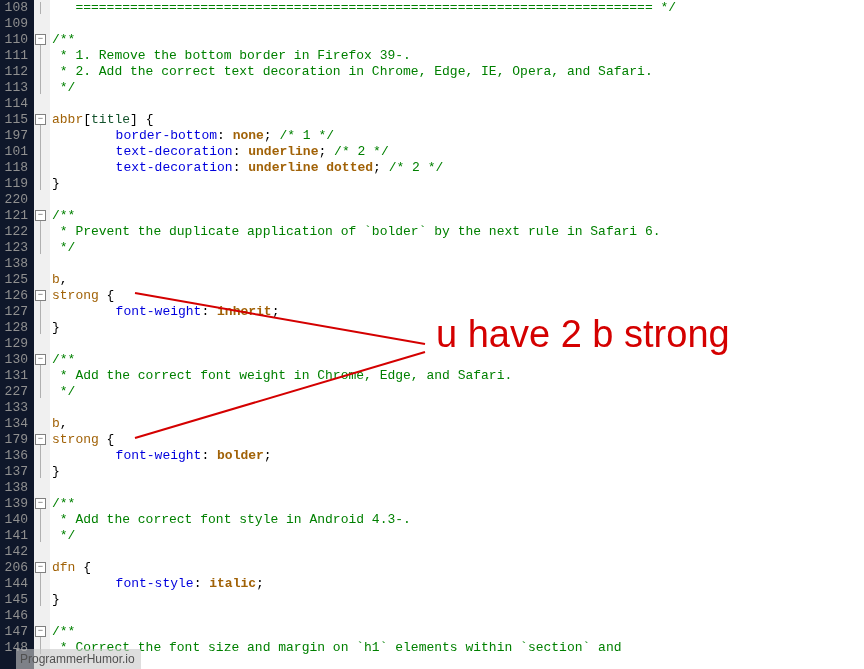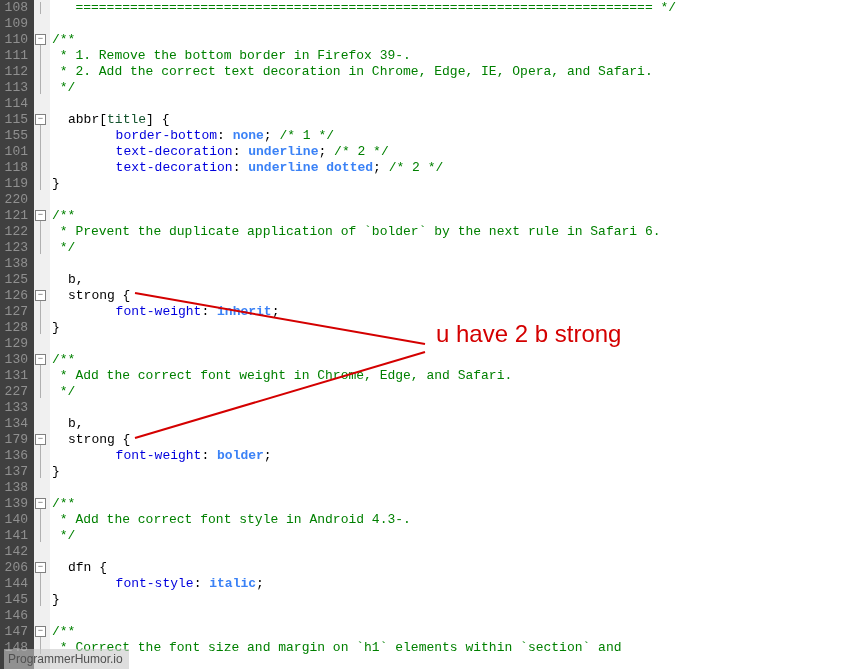--- a/index.html
+++ b/index.html
@@ -13,21 +13,21 @@
     background: #ffffff;
     position: relative;
     overflow: hidden;
   }
   .editor {
     position: absolute;
     top: 0; left: 0; right: 0; bottom: 0;
     display: flex;
   }
   .gutter {
-    background: #404040;
+    background: #0f172a;
     color: #909090;
     text-align: right;
     padding: 0 6px 0 4px;
     user-select: none;
     width: 34px;
     flex-shrink: 0;
   }
   .gutter div { height: 16px; }
   .fold-col {
     width: 16px;
@@ -55,37 +55,37 @@
   }
   .code-col {
     flex: 1;
     padding-left: 2px;
     white-space: pre;
     position: relative;
     color: #000000;
   }
   .code-col .line { height: 16px; }
   .c-comment { color: #008000; }
-  .c-selector, .c-tag { color: #000000; margin-left: 16px; }
+  .c-selector, .c-tag { color: #a16207; }
   .c-attr { color: #14532d; }
   .c-prop { color: #0000dd; margin-left: 48px; }
-  .c-value { color: #3b82f6; font-weight: bold; }
+  .c-value { color: #a16207; font-weight: bold; }
   .c-plain { color: #000000; }
   .c-black { color: #000000; }
   .anno-text {
     position: absolute;
     color: #d40000;
     font-family: Arial, Helvetica, sans-serif;
-    font-size: 24px;
+    font-size: 38px;
     font-weight: 400;
     white-space: nowrap;
   }
   .watermark {
     position: absolute;
-    left: 4px;
+    left: 16px;
     bottom: 0;
     background: rgba(200,200,200,0.6);
     color: #505050;
     font-family: Arial, sans-serif;
     font-size: 12px;
     padding: 2px 6px 2px 4px;
   }
   svg.anno-lines {
     position: absolute;
     top: 0; left: 0;
@@ -99,21 +99,21 @@
 <div class="editor">
   <div class="gutter" id="gutter">
       <div>108</div>
       <div>109</div>
       <div>110</div>
       <div>111</div>
       <div>112</div>
       <div>113</div>
       <div>114</div>
       <div>115</div>
-      <div>155</div>
+      <div>197</div>
       <div>101</div>
       <div>118</div>
       <div>119</div>
       <div>220</div>
       <div>121</div>
       <div>122</div>
       <div>123</div>
       <div>138</div>
       <div>125</div>
       <div>126</div>

